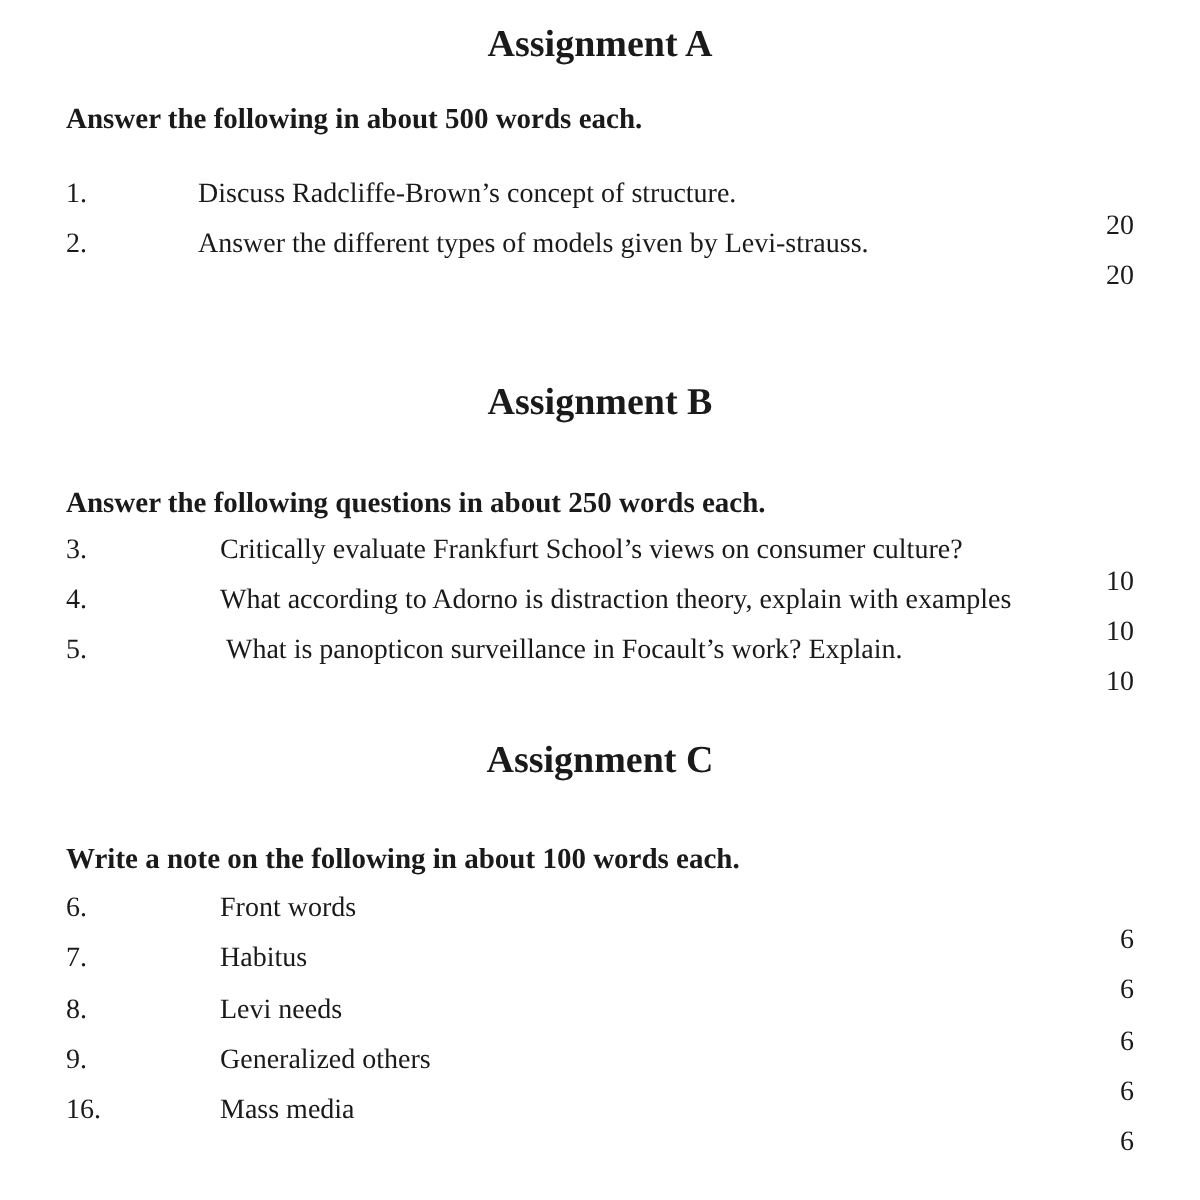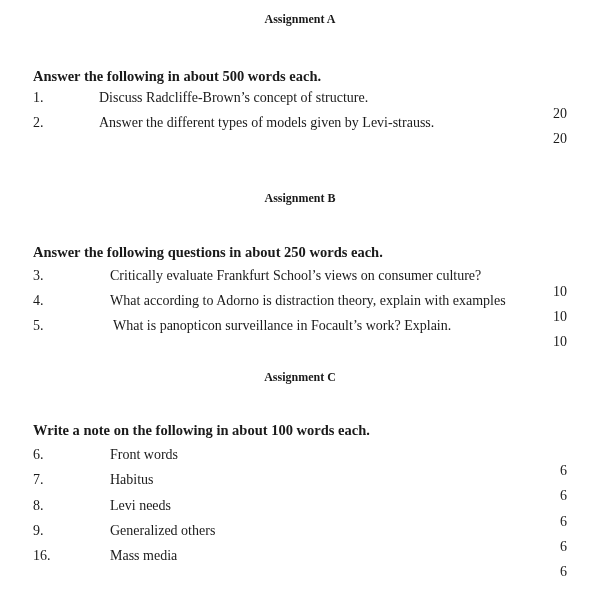--- a/index.html
+++ b/index.html
@@ -1,29 +1,29 @@
 <!DOCTYPE html>
 <html><head>
 <meta charset="utf-8">
 <style>
   html, body { margin:0; padding:0; background:#ffffff; }
   body { width:600px; height:600px; position:relative; overflow:hidden;
          font-family:"Liberation Serif", "DejaVu Serif", serif; color:#1a1a1a; }
-  .title { position:absolute; left:0; width:600px; text-align:center; font-weight:bold; font-size:12px; }
+  .title { position:absolute; left:0; width:600px; text-align:center; font-weight:bold; font-size:19px; }
   .instr { position:absolute; left:33px; font-weight:bold; font-size:14.5px; }
   .q { position:absolute; left:33px; width:534px; font-size:14px; display:flex; }
   .q .num { flex:0 0 auto; }
   .q .text { flex:1 1 auto;margin-left:45px; }
   .q .marks { position:absolute; right:0; top:16px; }
 </style>
 </head>
 <body>
 
 <div class="title" style="top:12px">Assignment A</div>
-<div class="instr" style="top:68px">Answer the following in about 500 words each.</div>
+<div class="instr" style="top:52px">Answer the following in about 500 words each.</div>
 <div class="q" style="top:90px">
   <span class="num" style="width:21px">1.</span>
   <span class="text">Discuss Radcliffe-Brown’s concept of structure.</span>
   <span class="marks">20</span>
 </div>
 <div class="q" style="top:115px">
   <span class="num" style="width:21px">2.</span>
   <span class="text">Answer the different types of models given by Levi-strauss.</span>
   <span class="marks">20</span>
 </div>

